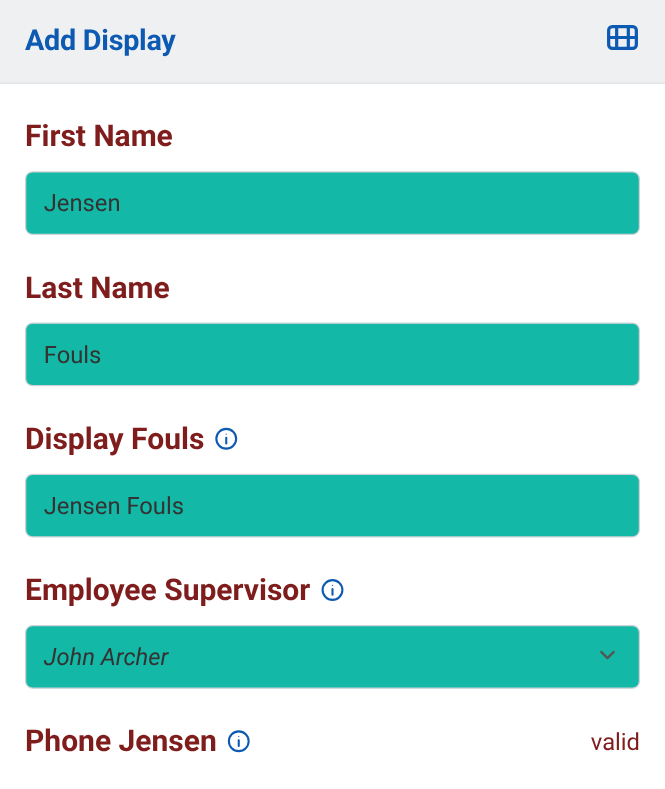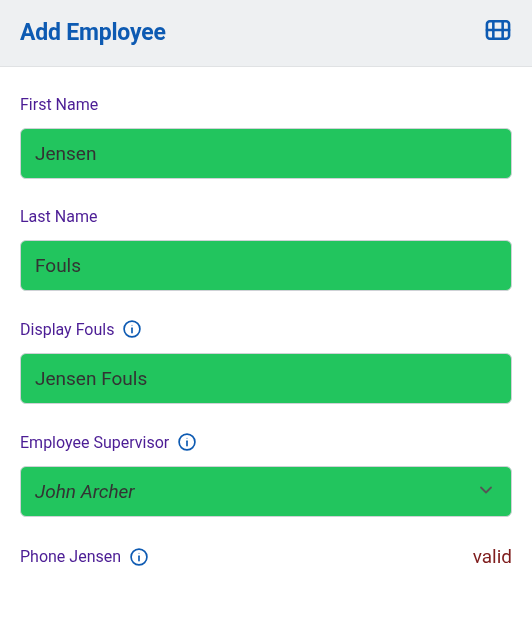--- a/index.html
+++ b/index.html
@@ -21,53 +21,53 @@
   .header-icon { color: #0d5ab2; cursor: pointer; }
   .form-area { padding: 28px 20px 0 20px; }
   .field-group { margin-bottom: 28px; }
   .field-label-row {
     display: flex;
     align-items: center;
     gap: 8px;
     margin-bottom: 14px;
   }
   .field-label {
-    font-size: 16px;
-    font-weight: 400;
-    color: #4c1d95;
+    font-size: 24px;
+    font-weight: 700;
+    color: #7f1d1d;
   }
   .info-icon { color: #0d5ab2; display: inline-flex; align-items: center; cursor: pointer; }
   .status-text { margin-left: auto; color: #7f1d1d; font-size: 19px; }
   .text-input, .select-input {
     width: 100%;
     border: 1px solid #cfd2d6;
     border-radius: 6px;
     padding: 13px 14px;
     font-size: 19px;
     color: #333;
-    background: #22c55e;
+    background: #14b8a6;
     font-family: inherit;
     outline: none;
   }
   .select-wrap { position: relative; }
   .select-wrap .chevron {
     position: absolute;
     right: 16px;
     top: 50%;
     transform: translateY(-50%);
     pointer-events: none;
     color: #555;
   }
   .select-input { appearance: none; padding-right: 42px; cursor: pointer; font-style: italic; }
 </style>
 </head>
 <body>
 
 <header class="page-header">
-  <h1>Add Employee</h1>
+  <h1>Add Display</h1>
   <span class="header-icon">
     <svg width="28" height="28" viewBox="0 0 24 24" fill="none" stroke="currentColor" stroke-width="2.2" stroke-linecap="round" stroke-linejoin="round">
       <rect x="2.5" y="4.5" width="19" height="15" rx="2.5"></rect>
       <line x1="8" y1="4.5" x2="8" y2="19.5"></line>
       <line x1="16" y1="4.5" x2="16" y2="19.5"></line>
       <line x1="2.5" y1="12" x2="21.5" y2="12"></line>
     </svg>
   </span>
 </header>
 

